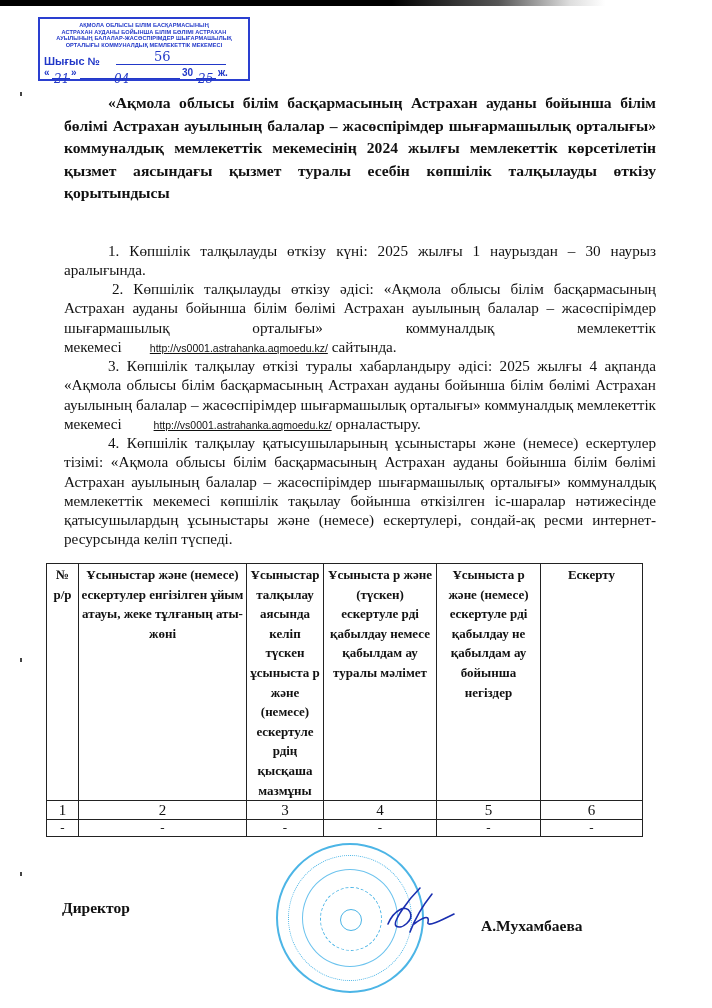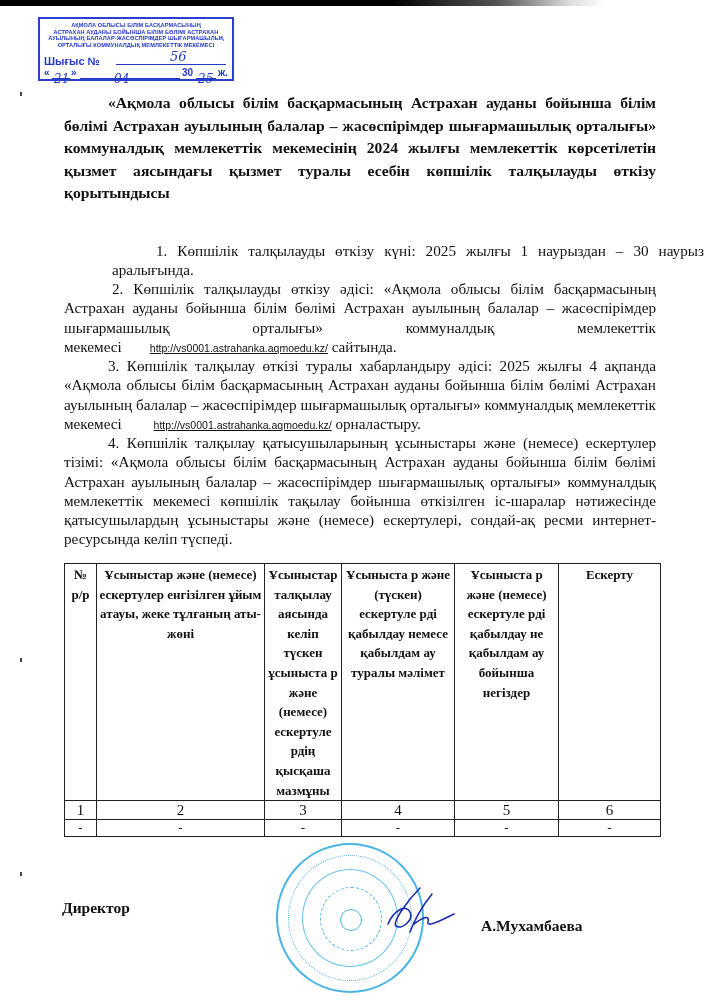--- a/index.html
+++ b/index.html
@@ -5,50 +5,50 @@
   html, body { margin: 0; padding: 0; }
   body {
     width: 712px; height: 1008px; background: #ffffff; position: relative; overflow: hidden;
     font-family: "Liberation Serif", "DejaVu Serif", serif; color: #111;
   }
   .scan-band {
     position: absolute; left: 0; top: 0; width: 712px; height: 6px;
     background: linear-gradient(to right, #000 0%, #000 55%, #555 70%, #ddd 80%, #fff 85%);
   }
   .reg-stamp {
-    position: absolute; left: 38px; top: 17px; width: 196px; height: 64px;
+    position: absolute; left: 38px; top: 17px; width: 212px; height: 64px;
     border: 2px solid #2a3fd0; color: #2238c8; box-sizing: border-box;
     font-family: "Liberation Sans", "DejaVu Sans", sans-serif;
   }
   .reg-stamp .org { font-size: 5.6px; font-weight: bold; text-align: center; line-height: 6.6px; padding-top: 3px; letter-spacing: 0.1px; }
   .reg-stamp .outgoing { position: absolute; left: 4px; top: 36px; font-size: 11px; font-weight: bold; }
   .reg-stamp .num { position: absolute; left: 76px; top: 33px; width: 110px; border-bottom: 1px solid #2238c8; height: 12px; }
-  .reg-stamp .num span { position: absolute; left: 54px; top: -3px; font-family: "DejaVu Serif", serif; font-style: italic; font-size: 13px; }
+  .reg-stamp .num span { position: absolute; left: 38px; top: -3px; font-family: "DejaVu Serif", serif; font-size: 13px; }
   .reg-stamp .date { position: absolute; left: 4px; top: 48px; font-size: 10px; font-weight: bold; width: 186px; height: 12px; }
   .reg-stamp .date .q { position: absolute; top: 0; }
   .reg-stamp .date .hw { position: absolute; font-family: "DejaVu Serif", serif; font-style: italic; font-weight: normal; font-size: 12px; top: -3px; margin-top: 8px; }
   .reg-stamp .date .ul { position: absolute; border-bottom: 1px solid #2238c8; top: 11px; height: 0; }
 
   .title {
     position: absolute; left: 64px; top: 92px; width: 592px;
     font-weight: bold; font-size: 15.6px; line-height: 22.5px; text-align: justify;
     text-indent: 44px;
   }
   .para {
     position: absolute; left: 64px; width: 592px; font-size: 15.2px; line-height: 19.3px;
     text-align: justify; text-indent: 44px;
   }
   .para .link { font-family: "Liberation Sans", "DejaVu Sans", sans-serif; font-size: 10.5px; text-decoration: underline; padding-left: 28px; }
-  .p1 { top: 241px; margin-left: 48px; }
+  .p1 { top: 241px; }
   .p2 { top: 279px; text-indent: 48px; }
   .p3 { top: 356px; }
   .p4 { top: 433px; }
 
   table.results {
-    position: absolute; left: 64px; top: 563px; width: 596px;
+    position: absolute; left: 46px; top: 563px; width: 596px;
     border-collapse: collapse; table-layout: fixed; padding-left: 12px;
   }
   table.results th, table.results td { border: 1px solid #222; padding: 0 2px; vertical-align: top; text-align: center; }
   table.results th { font-weight: bold; font-size: 13px; line-height: 19.6px; padding-top: 1px; height: 224px; }
   table.results td { font-size: 15px; line-height: 18px; height: 18px; }
   table.results td.dash { font-size: 13px; height: 16px; line-height: 16px; }
 
   .seal {
     position: absolute; left: 276px; top: 843px; width: 148px; height: 150px;
     border-radius: 50%; border: 2px solid #4cb5e6; box-sizing: border-box;

